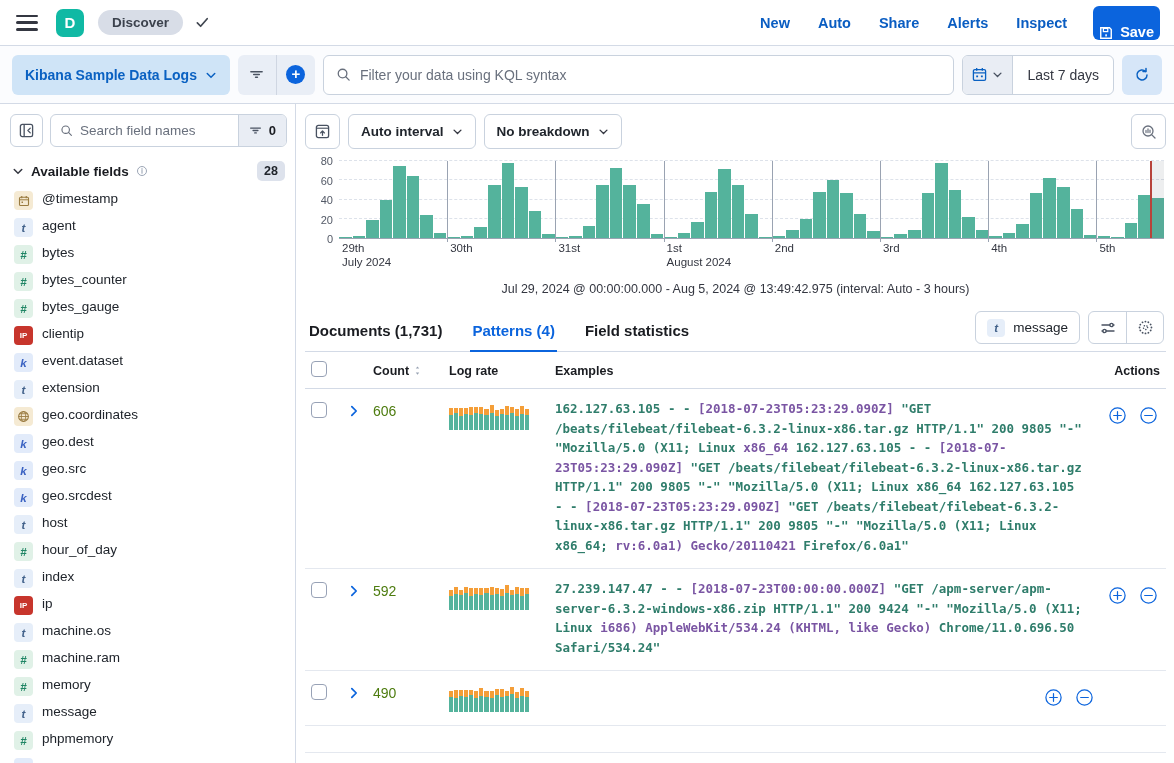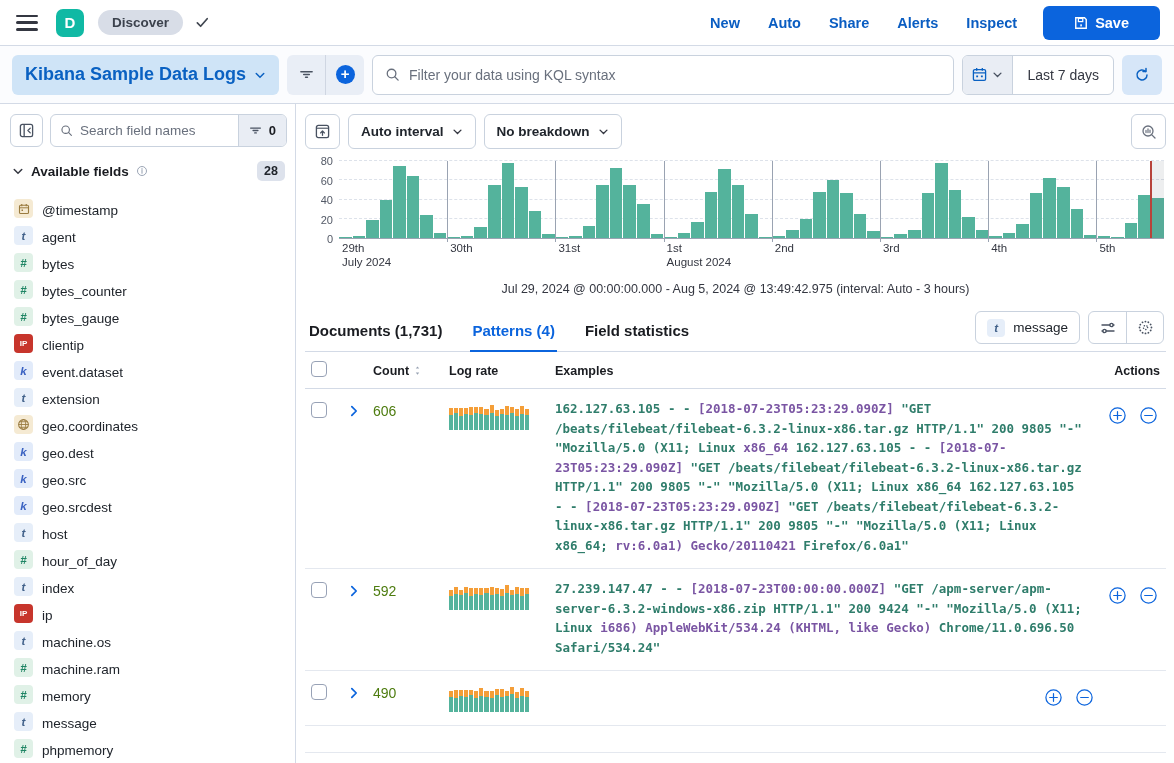--- a/index.html
+++ b/index.html
@@ -14,25 +14,25 @@
   svg{display:block;}
 
   
   .top-bar{height:46px;display:flex;align-items:center;padding:0 14px;border-bottom:1px solid var(--border);background:#fff;}
   .hamburger{width:26px;height:22px;display:flex;flex-direction:column;justify-content:space-between;padding:3px 2px;cursor:pointer;margin-right:16px;}
   .hamburger i{height:2.5px;background:#343741;border-radius:2px;display:block;}
   .logo-d{width:28px;height:28px;border-radius:7px;background:#10b9a4;color:#fff;font-weight:700;font-size:15px;display:flex;align-items:center;justify-content:center;margin-right:14px;}
   .crumb{background:#d8dde7;color:#3c424d;font-weight:600;font-size:13.5px;border-radius:14px;padding:5px 14px;margin-right:12px;}
   .top-right{margin-left:auto;display:flex;align-items:center;gap:0;}
   .nav-link{color:var(--link);font-weight:600;font-size:14.5px;padding:6px 14px;cursor:pointer;}
-  .save-btn{background:var(--blue);color:#fff;font-weight:600;font-size:14.5px;border:none;border-radius:6px;height:34px;padding:0 31px;display:flex;align-items:center;gap:7px;margin-left:12px;cursor:pointer;}
+  .save-btn{background:var(--blue);color:#fff;font-weight:600;font-size:14.5px;border:none;border-radius:6px;height:34px;padding:0 6px;display:flex;align-items:flex-end;gap:7px;margin-left:12px;cursor:pointer;}
 
   
   .query-bar{height:58px;display:flex;align-items:center;gap:8px;padding:0 12px;border-bottom:1px solid var(--border);background:#fbfcfe;}
-  .dv-btn{background:#cfe4f7;color:#0a61c2;font-weight:700;font-size:18px;height:40px;border:none;border-radius:6px;padding:0 13px;display:flex;align-items:center;gap:8px;cursor:pointer;}
+  .dv-btn{background:#cfe4f7;color:#0a61c2;font-weight:700;font-size:14px;height:40px;border:none;border-radius:6px;padding:0 13px;display:flex;align-items:center;gap:8px;cursor:pointer;}
   .filter-group{height:40px;display:flex;align-items:stretch;background:#e9eef6;border-radius:6px;overflow:hidden;}
   .filter-group>div{width:38px;display:flex;align-items:center;justify-content:center;cursor:pointer;}
   .filter-group .sep{width:1px;background:#cfd6e2;padding:0;}
   .plus-circle{width:19px;height:19px;border-radius:50%;background:var(--blue);color:#fff;font-size:15px;line-height:17px;text-align:center;font-weight:700;}
   .kql-box{flex:1;height:40px;background:#fff;border:1px solid var(--border2);border-radius:6px;display:flex;align-items:center;padding:0 12px;gap:9px;}
   .kql-placeholder{color:#69707d;font-size:14px;}
   .date-group{height:40px;display:flex;align-items:stretch;border:1px solid var(--border2);border-radius:6px;overflow:hidden;background:#fff;}
   .date-cal{background:#e9edf4;display:flex;align-items:center;gap:5px;padding:0 9px;cursor:pointer;border-right:1px solid var(--border2);}
   .date-text{display:flex;align-items:center;padding:0 14px;font-size:14px;color:#343741;cursor:pointer;}
   .refresh-btn{width:40px;height:40px;background:#d6e6f8;border:none;border-radius:6px;display:flex;align-items:center;justify-content:center;cursor:pointer;}
@@ -42,21 +42,21 @@
   .sidebar{width:296px;border-right:1px solid var(--border);padding:10px 8px 0 10px;overflow:hidden;flex-shrink:0;}
   .sb-top{display:flex;gap:7px;margin-bottom:14px;}
   .collapse-btn{width:33px;height:33px;}
   .field-search{flex:1;height:33px;border:1px solid var(--border2);border-radius:6px;display:flex;align-items:center;overflow:hidden;background:#fff;}
   .field-search .fs-main{flex:1;display:flex;align-items:center;gap:7px;padding:0 9px;}
   .fs-filter{height:100%;background:#e9edf4;display:flex;align-items:center;gap:7px;padding:0 10px;border-left:1px solid var(--border2);cursor:pointer;}
   .fs-filter b{font-size:13px;color:#1a1c21;}
   .avail-row{display:flex;align-items:center;gap:7px;margin:4px 2px 10px 2px;}
   .avail-row .lbl{font-weight:700;font-size:13.5px;}
   .count-badge{margin-left:auto;background:#dde2ec;border-radius:5px;font-weight:700;font-size:12.5px;padding:3px 7px;color:#20252c;}
-  .field-item{display:flex;align-items:flex-end;gap:9px;height:27px;padding:0 4px;border-radius:4px;cursor:pointer;}
+  .field-item{display:flex;align-items:flex-start;gap:9px;height:27px;padding:0 4px;border-radius:4px;cursor:pointer;}
   .fname{font-size:13.5px;color:#20252c;}
   .tok{width:19px;height:19px;border-radius:4px;display:flex;align-items:center;justify-content:center;font-size:11.5px;font-weight:700;flex-shrink:0;}
   .tk-text{background:#e6eef9;color:#41618a;font-style:italic;}
   .tk-num{background:#e0f1e7;color:#1f8564;font-style:italic;}
   .tk-key{background:#e2ebfa;color:#3a62c2;font-style:italic;}
   .tk-ip{background:#c7352c;color:#fff;font-size:8px;font-style:normal;}
   .tk-date{background:#f5ead3;color:#9a7b40;}
   .tk-geo{background:#f5ead3;color:#9a7b40;}
 
   .main{flex:1;padding:10px 8px 0 9px;overflow:hidden;}

